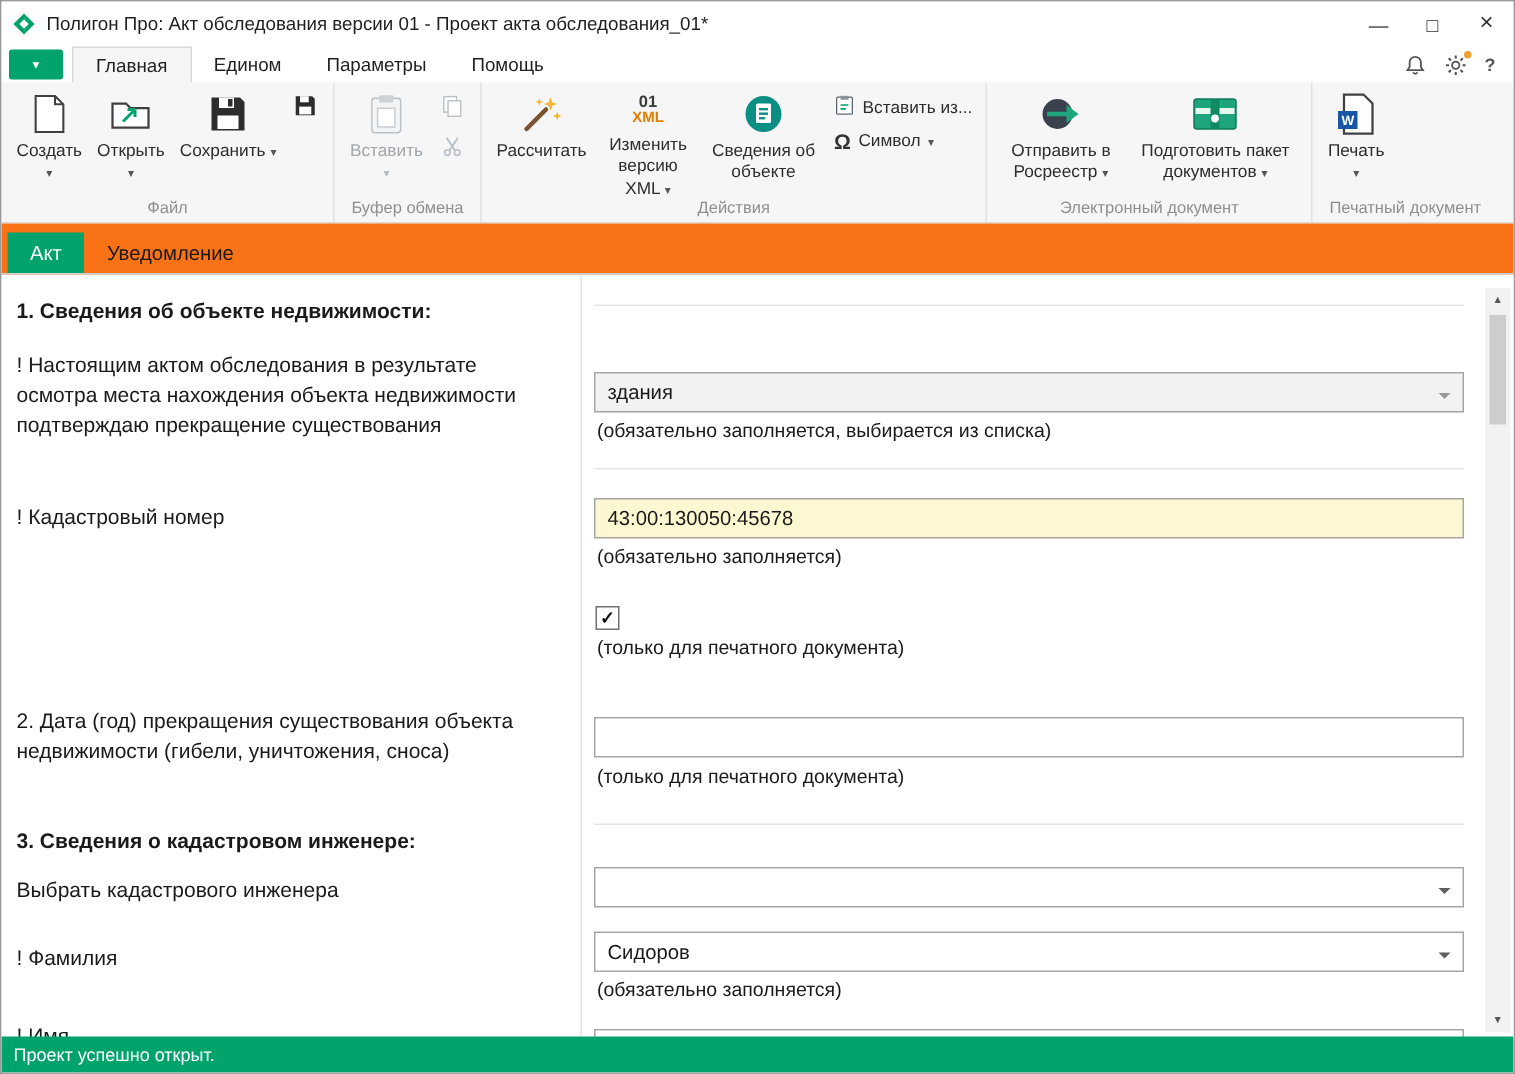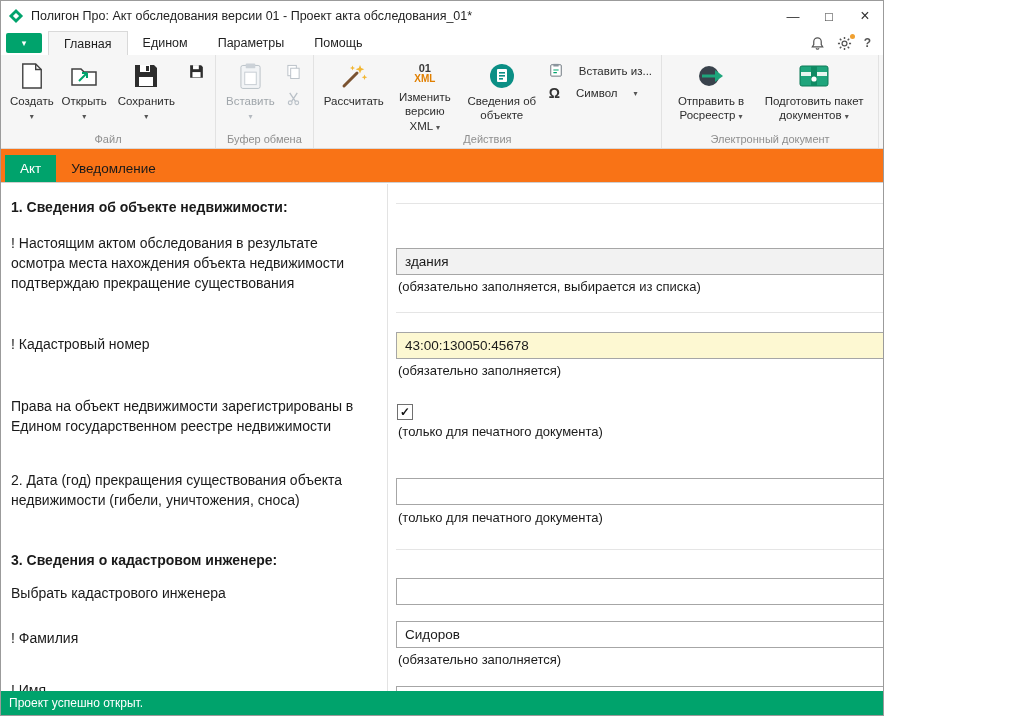--- a/index.html
+++ b/index.html
@@ -1,17 +1,17 @@
 <!DOCTYPE html>
 <html><head>
 <meta charset="utf-8">
 <style>
   * { margin:0; padding:0; box-sizing:border-box; }
   html,body { width:1010px; height:716px; font-family:"Liberation Sans", sans-serif; }
-  .window { position:relative; width:884px; height:716px; background:#fff; border:1px solid #9b9b9b; overflow:hidden; }
+  .window { position:relative; width:1010px; height:716px; background:#fff; border:1px solid #9b9b9b; overflow:hidden; }
 
   
   .titlebar { position:absolute; top:0; left:0; right:0; height:30px; background:#fff; display:flex; align-items:center; padding-left:7px; }
   .app-icon { width:16px; height:16px; margin-right:7px; display:flex; }
   .title-text { font-size:12.5px; color:#1f1f1f; white-space:nowrap; }
   .win-controls { margin-left:auto; display:flex; height:100%; }
   .win-btn { width:36px; height:100%; display:flex; align-items:center; justify-content:center; font-size:13px; color:#333; cursor:default; }
 
   
   .tabrow { position:absolute; top:30px; left:0; right:0; height:24px; background:#fff; display:flex; align-items:stretch; }
@@ -29,21 +29,21 @@
   .rgroup-label { text-align:center; font-size:11px; color:#8f8f8f; padding:0 8px 3px 8px; white-space:nowrap; }
   .rbtn { display:flex; flex-direction:column; align-items:center; padding:3px 5px 0 5px; min-width:46px; height:76px; border-radius:2px; }
   .ricon { height:32px; display:flex; align-items:center; justify-content:center; }
   .rlabel { font-size:11.5px; text-align:center; line-height:1.25; color:#2d2d2d; margin-top:2px; }
   .rbtn.disabled .rlabel { color:#a0a6ab; }
   .dd { font-size:8px; color:#555; }
   .rbtn.disabled .dd { color:#b5bac0; }
   .vcol { display:flex; flex-direction:column; gap:5px; padding:5px 2px 0 2px; }
   .sbtn { width:24px; height:22px; display:flex; align-items:center; justify-content:center; border-radius:2px; }
   .rmini { display:flex; flex-direction:column; gap:6px; padding:6px 4px 0 6px; }
-  .minibtn { display:flex; align-items:center; gap:16px; font-size:11.5px; color:#2d2d2d; white-space:nowrap; }
+  .minibtn { display:flex; align-items:center; gap:5px; font-size:11.5px; color:#2d2d2d; white-space:nowrap; }
   .omega { font-size:14px; font-weight:bold; color:#333; }
   .xmlicon { display:flex; flex-direction:column; align-items:center; line-height:1.05; }
   .xml01 { color:#3a3a3a; font-weight:bold; font-size:11px; }
   .xmlxml { color:#e07f00; font-weight:bold; font-size:10px; }
 
   
   .doctabs { position:absolute; top:148px; left:0; right:0; height:34px; background:#f97316; border-bottom:1px solid #cfcfcf; display:flex; align-items:flex-end; padding-left:4px; }
   .doctab { height:27px; display:flex; align-items:center; padding:0 15px; font-size:13.5px; color:#1a1a1a; }
   .doctab.active { background:#00a36c; color:#fff; }
 
@@ -325,21 +325,20 @@
     <div class="doctab">
         <span>Уведомление</span>
       </div>
   </div>
 
   <div class="content">
 
     <div class="flabel bold" style="top:13px">1. Сведения об объекте недвижимости:</div>
     <div class="flabel" style="top:49px">! Настоящим актом обследования в результате осмотра места нахождения объекта недвижимости подтверждаю прекращение существования</div>
     <div class="flabel" style="top:150px">! Кадастровый номер</div>
-    <div class="flabel" style="top:212px">Права на объект недвижимости зарегистрированы в Едином государственном реестре недвижимости</div>
     <div class="flabel" style="top:286px">2. Дата (год) прекращения существования объекта недвижимости (гибели, уничтожения, сноса)</div>
     <div class="flabel bold" style="top:366px">3. Сведения о кадастровом инженере:</div>
     <div class="flabel" style="top:399px">Выбрать кадастрового инженера</div>
     <div class="flabel" style="top:444px">! Фамилия</div>
     <div class="flabel" style="top:496px">! Имя</div>
 
     <div class="vdivider"></div>
 
     <div class="hsep" style="top:19px"></div>
 

